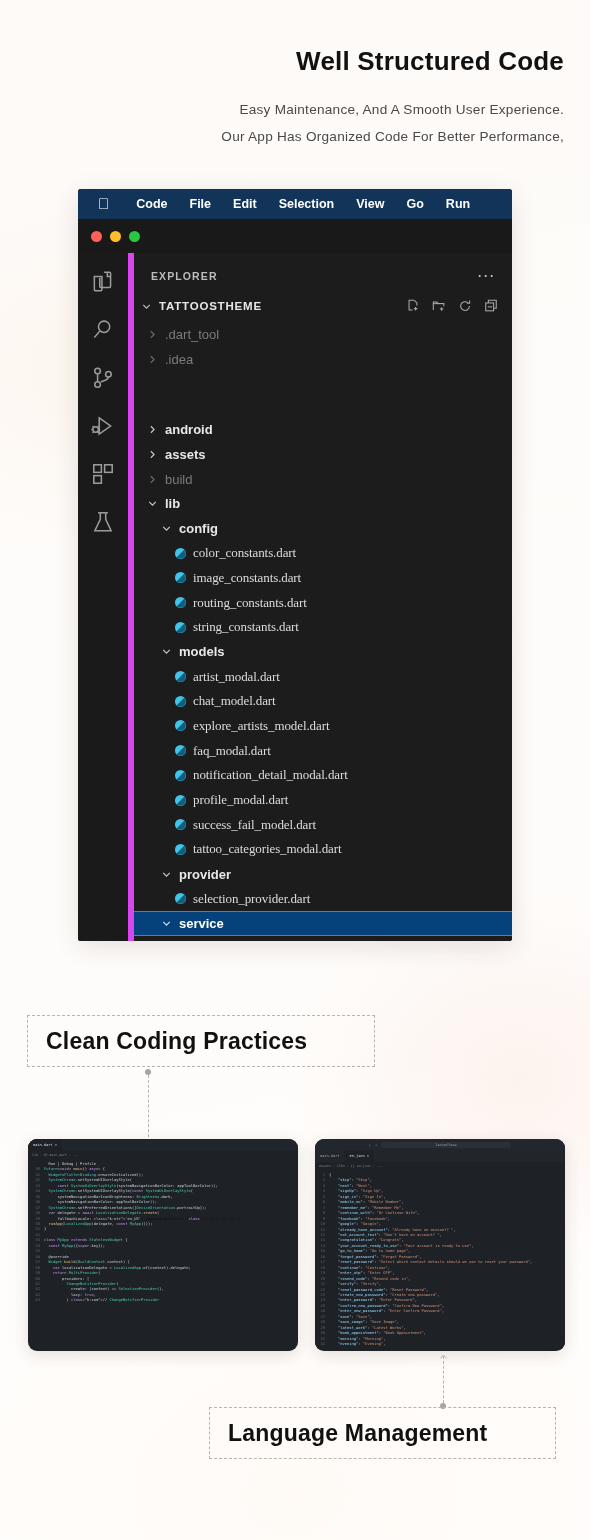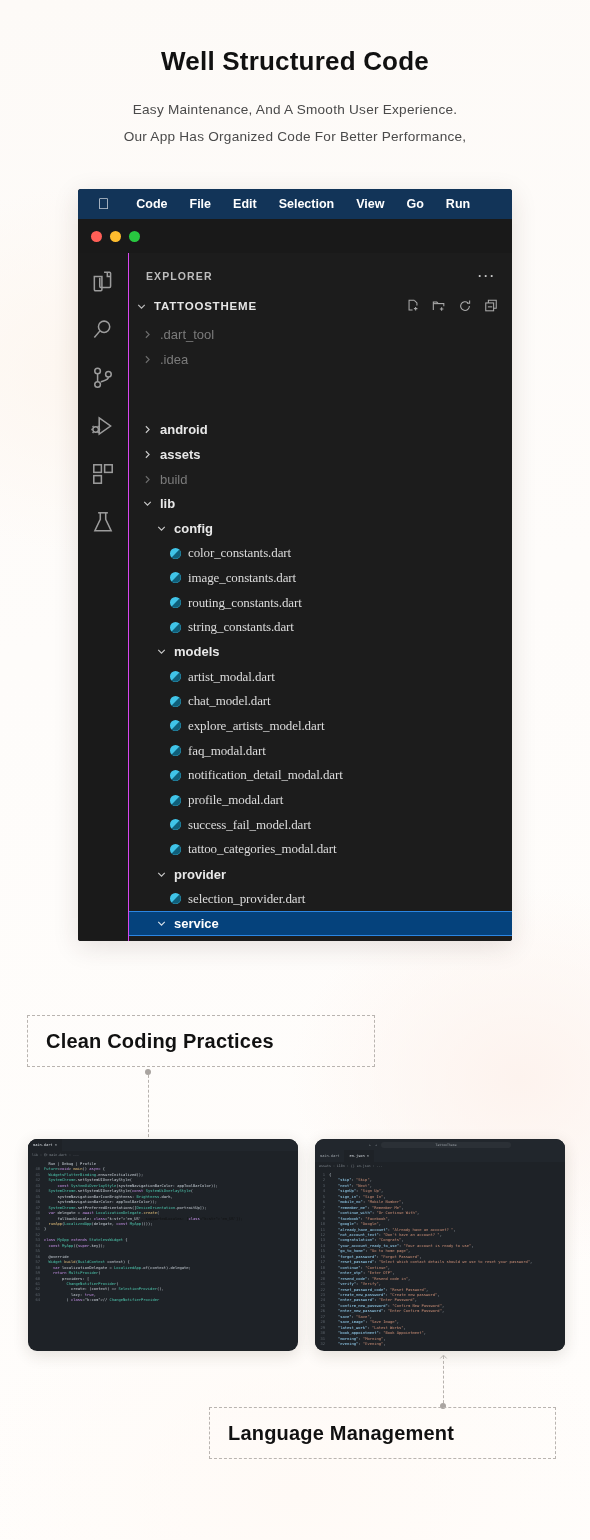--- a/index.html
+++ b/index.html
@@ -15,21 +15,21 @@
     background:
       radial-gradient(ellipse 420px 300px at 18% 24%, #fdf6ef 0%, rgba(253,246,239,0) 62%),
       radial-gradient(ellipse 380px 320px at 88% 70%, #fdf3ee 0%, rgba(253,243,238,0) 60%),
       radial-gradient(ellipse 500px 380px at 50% 97%, #fffaf6 0%, rgba(255,250,246,0) 65%),
       linear-gradient(170deg, #fdfaf7 0%, #fefcfa 40%, #fffdfb 100%);
     color: #111;
     position: relative;
   }
 
   
-  .page-head { padding: 46px 26px 0; text-align: center; }
+  .page-head { padding: 46px 26px 0; text-align: right; }
 
   .head-title {
     font-size: 26px;
     font-weight: 700;
     letter-spacing: .2px;
     color: #111;
   }
 
   .head-sub {
     margin-top: 19px;
@@ -102,21 +102,21 @@
     align-items: center;
     gap: 22px;
     flex: 0 0 50px;
   }
   .activity-bar .act-icon { width: 26px; height: 26px; opacity: .72; display: block; }
   .activity-bar .act-icon svg { width: 100%; height: 100%; display: block; }
 
   .sidebar {
     flex: 1;
     background: #1c1c1c;
-    border-left: 1px solid #d946ef;
+    border-left: 6px solid #d946ef;
     overflow: hidden;
     position: relative;
   }
 
   .explorer-head {
     height: 34px;
     display: flex;
     align-items: center;
     justify-content: space-between;
     padding: 0 16px 0 17px;
@@ -175,21 +175,21 @@
   }
   .dart-icon svg { width: 100%; height: 100%; display: block; }
 
   
   .callout {
     position: absolute;
     border: 1px dashed #b9b4b0;
     background: transparent;
     display: flex;
     align-items: center;
-    font-size: 20px;
+    font-size: 23px;
     font-weight: 700;
     color: #111;
     letter-spacing: .2px;
     padding: 0 18px;
   }
   .callout-top { left: 27px; top: 1015px; width: 348px; height: 52px; }
   .callout-bottom { left: 209px; top: 1407px; width: 347px; height: 52px; }
 
   .connector { position: absolute; }
   .connector .line {

